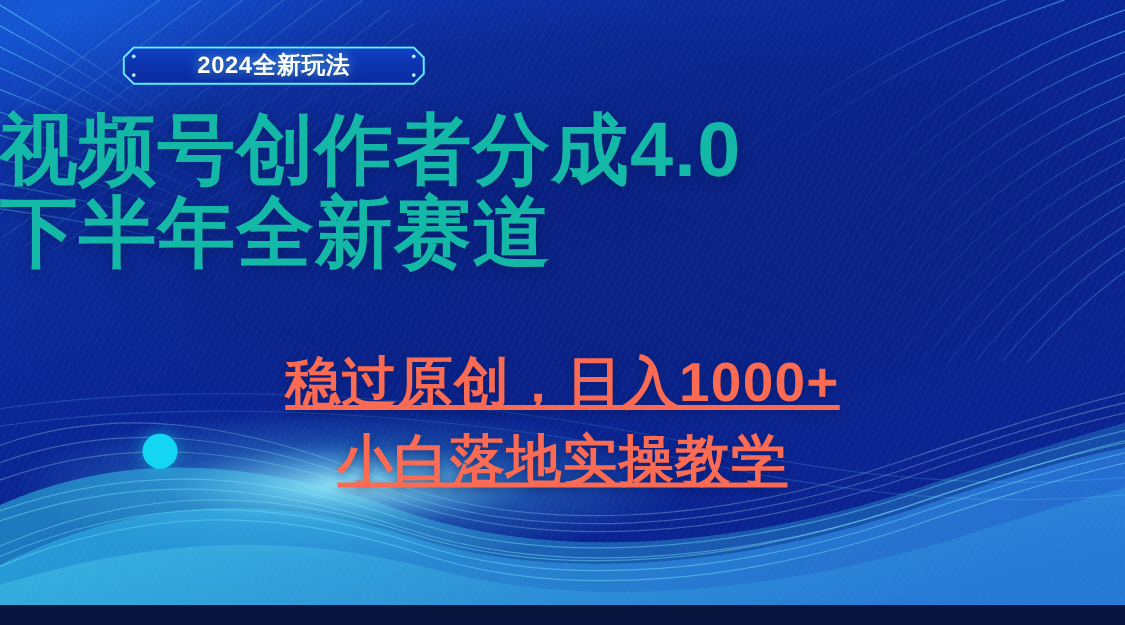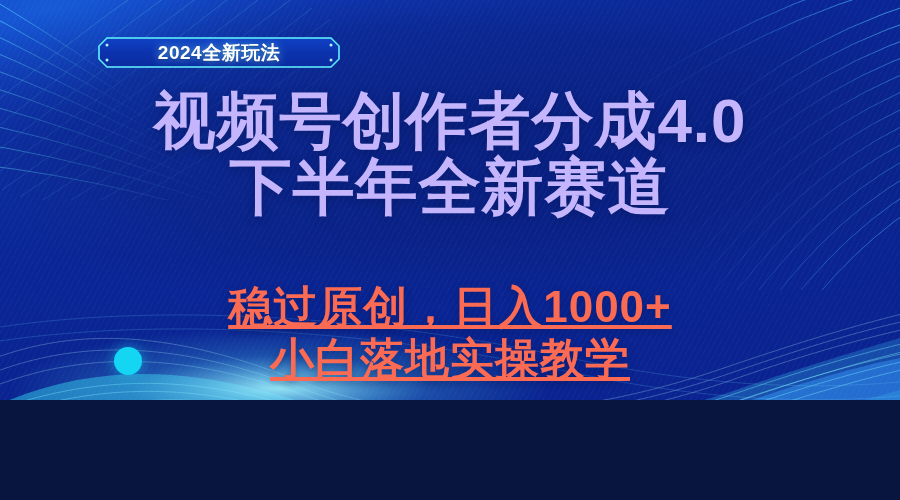--- a/index.html
+++ b/index.html
@@ -8,21 +8,21 @@
     background: #07153f;
   }
   body {
     font-family: "Liberation Sans", sans-serif;
   }
 
   
   #poster {
     position: relative;
     width: 900px;
-    height: 400px;
+    height: 484px;
     overflow: hidden;
     background: #0b2fa0;
     user-select: none;
   }
 
   
   .bg-layer {
     position: absolute;
     inset: 0;
     pointer-events: none;
@@ -83,22 +83,21 @@
     white-space: nowrap;
     z-index: 2;
   }
 
   
   .headline {
     position: absolute;
     left: 0;
     top: 88px;
     width: 900px;
-    text-align: center;
-    color: #c4b5fd;
+    color: #14b8a6;
     font-weight: bold;
     line-height: 1.06;
     letter-spacing: 1px;
     text-shadow: 0 2px 10px rgba(4,18,70,0.45);
   }
   .headline-line { font-size: 62px; display: block; white-space: nowrap; }
   .headline-line.l2 { margin-top: 0; }
 
   
   .subtitle {
@@ -108,21 +107,21 @@
     width: 900px;
     text-align: center;
     color: #fb6a52;
     font-weight: bold;
     line-height: 1.18;
     letter-spacing: 1px;
     text-shadow: 0 2px 8px rgba(6,22,76,0.40);
     text-decoration: underline;
   }
   .subtitle-line { font-size: 44px; display: block; white-space: nowrap; }
-  .subtitle-line.s2 { }
+  .subtitle-line.s2 { margin-top: 10px; }
 
   
   .accent-dot {
     position: absolute;
     left: 114px;
     top: 347px;
     width: 28px;
     height: 28px;
     border-radius: 50%;
     background: #14d6f3;

